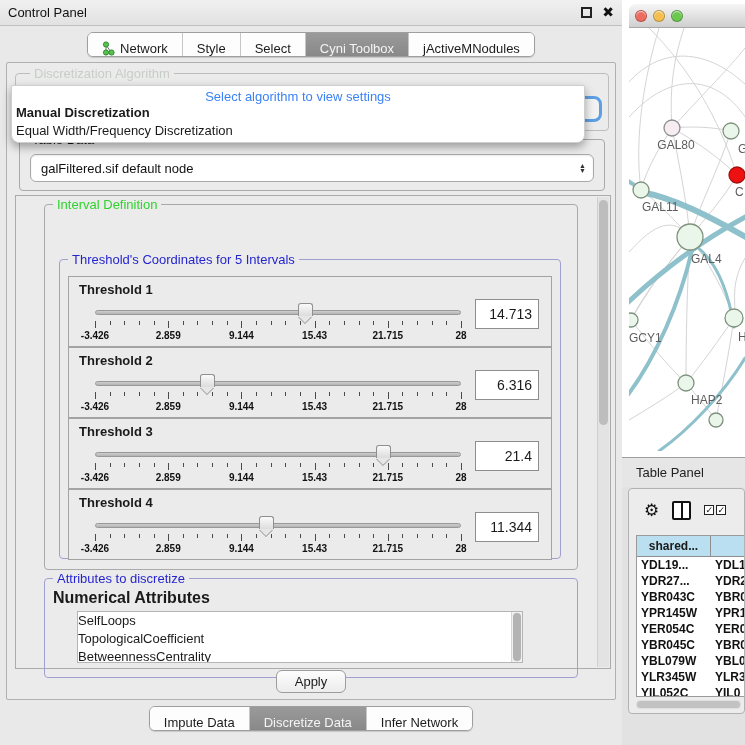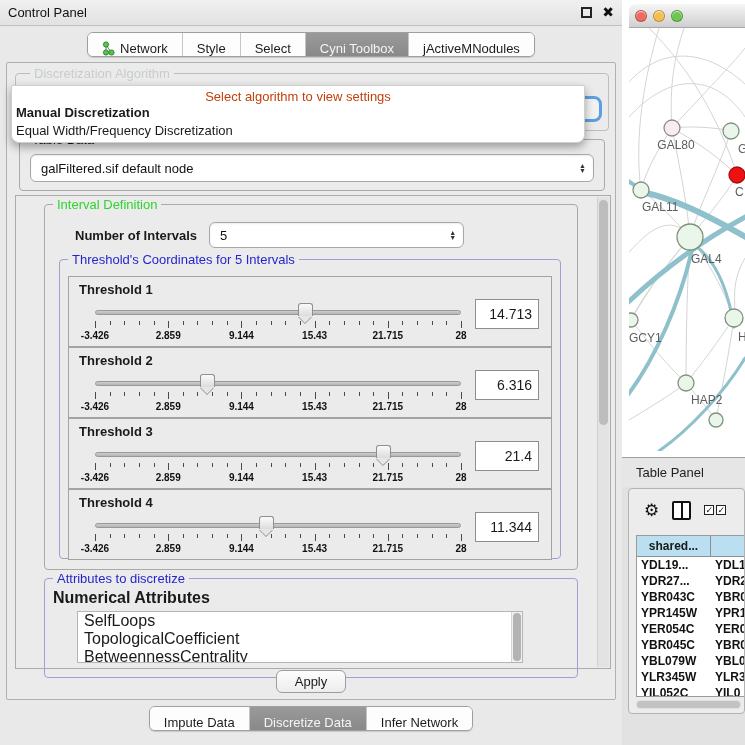--- a/index.html
+++ b/index.html
@@ -23,21 +23,21 @@
 
   .main-panel { position:absolute; left:6px; top:62px; width:610px; height:638px; background:#ebebeb; border:1px solid #b0b0b0; border-radius:2px; }
 
   
   .disc-group { position:absolute; left:8px; top:10px; width:594px; height:58px; border:1px solid #bdbdbd; border-radius:4px; }
   .disc-title { position:absolute; left:14px; top:-8px; padding:0 4px; background:#ebebeb; color:#c7cdc7; font-size:13px; }
   .focus-combo { position:absolute; right:6px; top:22px; width:48px; height:26px; border:3px solid #5d9fe2; border-radius:8px; background:#f2f2f2; }
 
   
   .popup { position:absolute; left:4px; top:22px; width:574px; height:58px; background:#ffffff; border:1px solid #cfcfcf; border-radius:2px 2px 8px 8px; box-shadow:0 4px 10px rgba(0,0,0,.35); z-index:20; }
-  .popup .pp-header { text-align:center; color:#c2410c; font-size:13px; padding-top:3px; height:18px; }
+  .popup .pp-header { text-align:center; color:#3b82f6; font-size:13px; padding-top:3px; height:18px; }
   .popup .pp-item { font-size:13px; padding:1px 4px; height:18px; }
   .popup .pp-item.bold { font-weight:bold; }
 
   .td-group { position:absolute; left:12px; top:76px; width:586px; height:52px; border:1px solid #a9a9a9; border-radius:4px; }
   .grp-label { position:absolute; left:8px; top:-8px; padding:0 4px; background:#ebebeb; font-size:13px; color:#111; }
   .combo { position:absolute; background:#fff; border:1px solid #a8a8a8; border-radius:6px; display:flex; align-items:center; box-shadow:inset 0 1px 2px rgba(0,0,0,.08); }
   .combo .cb-text { padding-left:10px; flex:1; font-size:13px; color:#111; white-space:nowrap; overflow:hidden; }
   .combo .cb-step { margin-right:7px; display:flex; flex-direction:column; line-height:5px; font-size:7px; color:#333; }
   .td-combo { left:10px; top:14px; right:10px; height:28px; }
 
@@ -64,21 +64,21 @@
   .tick { position:absolute; width:1px; background:#4a4a4a; top:1px; }
   .tick.minor { height:4px; }
   .tick.major { height:7px; }
   .tick-labels { position:absolute; left:0; right:0; top:29px; height:12px; font-weight:bold; font-size:10px; color:#111; }
   .tick-labels span { position:absolute; transform:translateX(-50%); white-space:nowrap; }
   .thr-value { position:absolute; right:12px; top:22px; width:64px; height:30px; background:#fff; border:1px solid #8e8e8e; font-size:14px; text-align:right; padding:6px 6px 0 0; }
 
   .attr-group { position:absolute; left:28px; top:382px; width:534px; height:100px; border:1px solid #9f9fd0; border-radius:4px; }
   .attr-sub { position:absolute; left:8px; top:10px; font-weight:bold; font-size:16px; }
   .attr-list { position:absolute; left:32px; top:32px; width:446px; height:52px; background:#fff; border:1px solid #b5b5b5; overflow:hidden; }
-  .attr-item { font-size:16px; padding-left:6px; height:18px; line-height:18px; }
+  .attr-item { font-size:13px; height:18px; line-height:18px; }
   .list-sb { position:absolute; right:0; top:0; width:11px; height:52px; background:#f0f0f0; border-left:1px solid #d5d5d5; }
   .list-sb .v-thumb { position:absolute; left:1px; top:1px; width:8px; height:48px; background:#b3b3b3; border-radius:4px; }
 
   .apply-row { position:absolute; left:0; bottom:6px; width:100%; display:flex; justify-content:center; }
   .apply-btn { min-width:70px; height:23px; background:linear-gradient(#fdfdfd,#ececec); border:1px solid #9d9d9d; border-radius:6px; font-size:13px; text-align:center; line-height:21px; padding:0 12px; }
 
   .bottombar { position:absolute; left:0; top:702px; width:622px; height:32px; display:flex; justify-content:center; align-items:center; }
 
   
   #right-panel { position:absolute; left:622px; top:0; width:123px; height:745px; background:#e2e2e2; }
@@ -168,30 +168,20 @@
             <span>▼</span>
           </span>
       </div>
     </div>
 
     <div class="scroll-pane">
 
       <div class="interval-group">
         <span class="grp-label">Interval Definition</span>
 
-        <div class="num-row">
-          <span class="num-label">Number of Intervals</span>
-          <div class="combo num-combo">
-            <span class="cb-text">5</span>
-            <span class="cb-step">
-                <span>▲</span>
-                <span>▼</span>
-              </span>
-          </div>
-        </div>
 
         <div class="thr-group">
           <span class="grp-label blue">Threshold's Coordinates for 5 Intervals</span>
           <div id="thr-rows">
               <div class="thr-box" style="top: 16px;">
                 <div class="thr-label">Threshold 1</div>
                 <div class="slider-area">
                   <div class="track"></div>
                   <div class="thumb" style="left: 57.7197%;"></div>
                   <div class="ticks">

